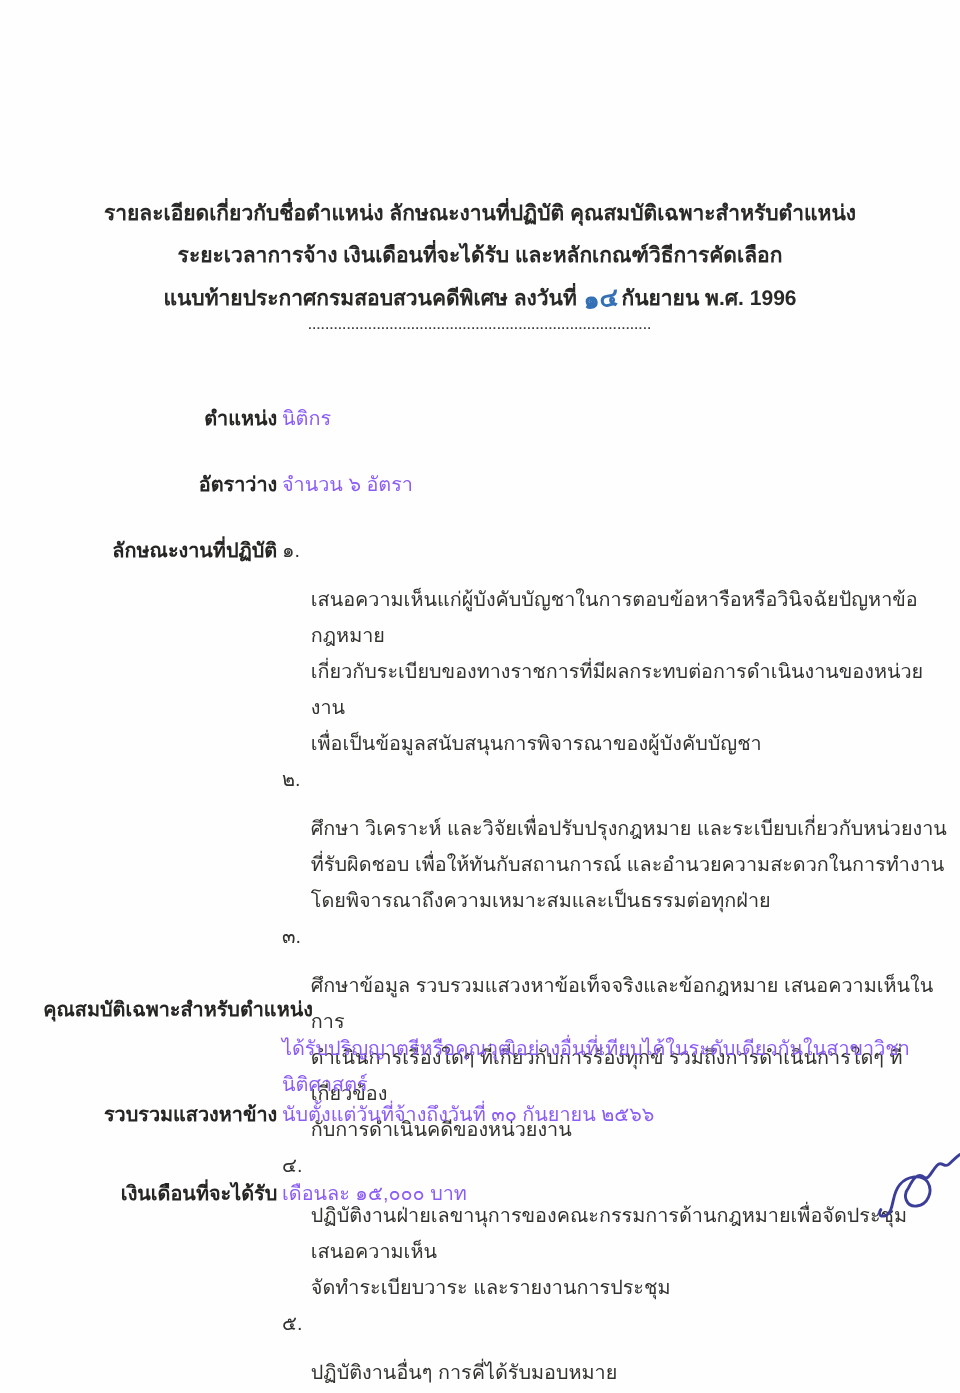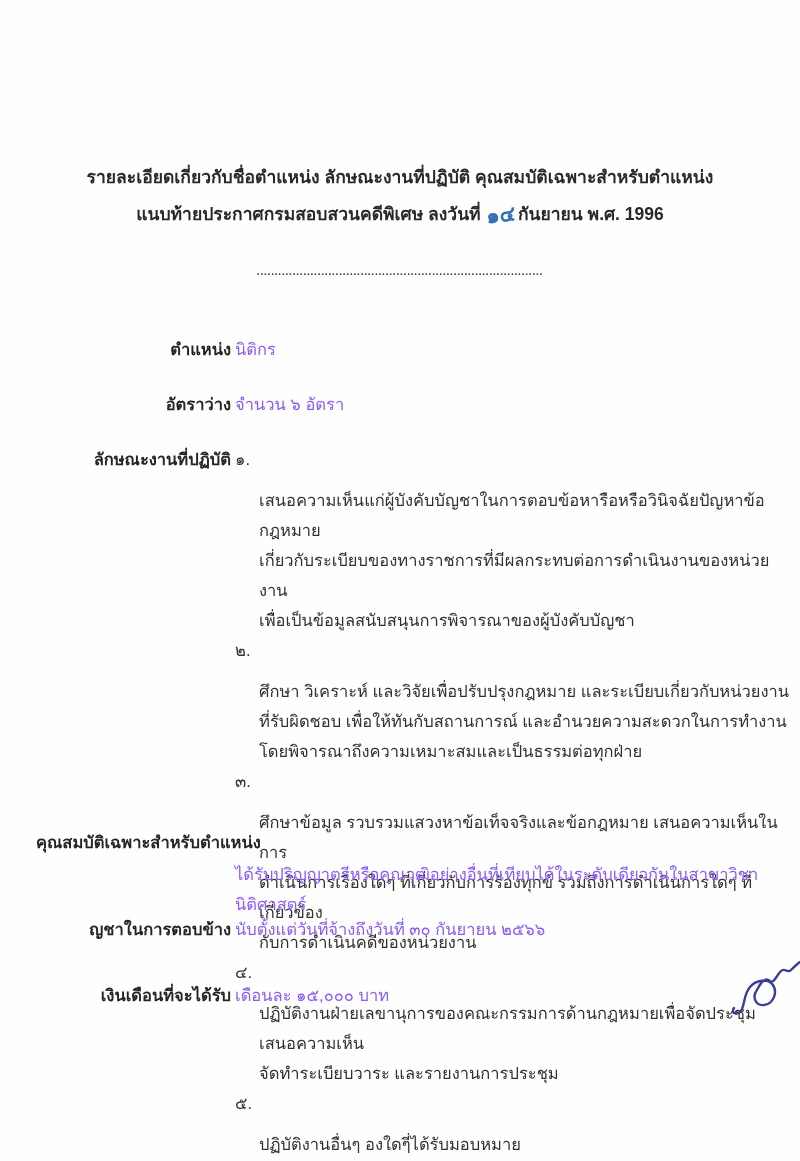--- a/index.html
+++ b/index.html
@@ -115,20 +115,21 @@
     color: var(--signature-blue, #3b3e99);
   }
 </style>
 </head>
 <body>
 
 <div class="page">
 
   <div class="title-block">
     <div class="title-line">รายละเอียดเกี่ยวกับชื่อตำแหน่ง ลักษณะงานที่ปฏิบัติ คุณสมบัติเฉพาะสำหรับตำแหน่ง</div>
+    <div class="title-line">ระยะเวลาการจ้าง เงินเดือนที่จะได้รับ และหลักเกณฑ์วิธีการคัดเลือก</div>
     <div class="title-line"><span>แนบท้ายประกาศกรมสอบสวนคดีพิเศษ ลงวันที่</span><span class="handwritten-day">๑๔</span><span>กันยายน พ.ศ. 1996</span></div>
   </div>
 
   <div class="dotted-sep">................................................................................</div>
 
   <div class="row row-position">
     <div class="row-label">ตำแหน่ง</div>
     <div class="row-value">นิติกร</div>
   </div>
 
@@ -158,34 +159,34 @@
 ดำเนินการเรื่องใดๆ ที่เกี่ยวกับการร้องทุกข์ รวมถึงการดำเนินการใดๆ ที่เกี่ยวข้อง
 กับการดำเนินคดีของหน่วยงาน</span>
       </li>
       <li class="duty-item">
         <span class="duty-num">๔.</span>
         <span class="duty-text">ปฏิบัติงานฝ่ายเลขานุการของคณะกรรมการด้านกฎหมายเพื่อจัดประชุม เสนอความเห็น
 จัดทำระเบียบวาระ และรายงานการประชุม</span>
       </li>
       <li class="duty-item">
         <span class="duty-num">๕.</span>
-        <span class="duty-text">ปฏิบัติงานอื่นๆ องใดๆี่ได้รับมอบหมาย</span>
+        <span class="duty-text">ปฏิบัติงานอื่นๆ การคี่ได้รับมอบหมาย</span>
       </li>
     </ul>
   </div>
 
   <div class="row row-qualification-label">
     <div class="row-label">คุณสมบัติเฉพาะสำหรับตำแหน่ง</div>
   </div>
   <div class="row row-qualification-value">
     <div class="row-value">ได้รับปริญญาตรีหรือคุณวุฒิอย่างอื่นที่เทียบได้ในระดับเดียวกันในสาขาวิชานิติศาสตร์</div>
   </div>
 
   <div class="row row-period">
-    <div class="row-label">ญชาในการตอบข้าง</div>
+    <div class="row-label">รวบรวมแสวงหาข้าง</div>
     <div class="row-value">นับตั้งแต่วันที่จ้างถึงวันที่ ๓๐ กันยายน ๒๕๖๖</div>
   </div>
 
   <div class="row row-salary">
     <div class="row-label">เงินเดือนที่จะได้รับ</div>
     <div class="row-value">เดือนละ ๑๕,๐๐๐ บาท</div>
   </div>
 
   <svg class="signature" viewBox="0 0 70 80" xmlns="http://www.w3.org/2000/svg" aria-hidden="true">
     <path d="M 4 58

